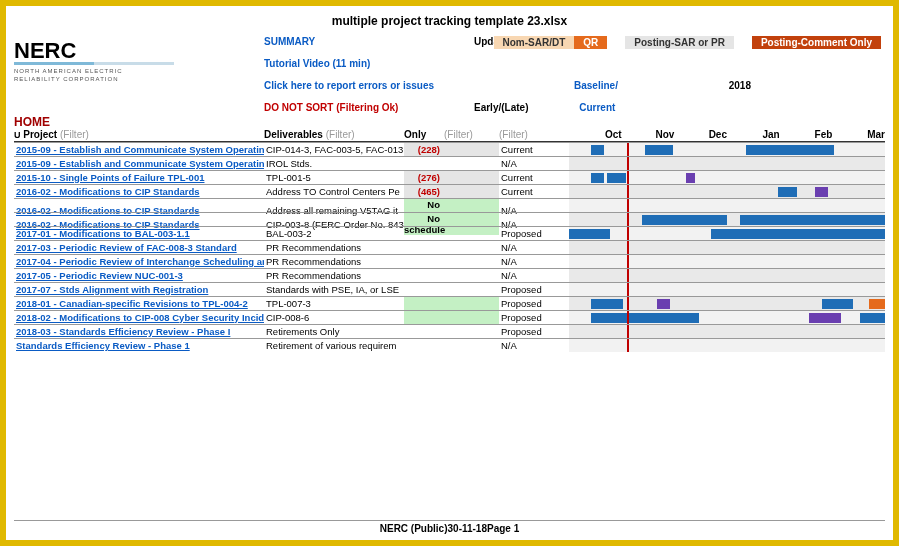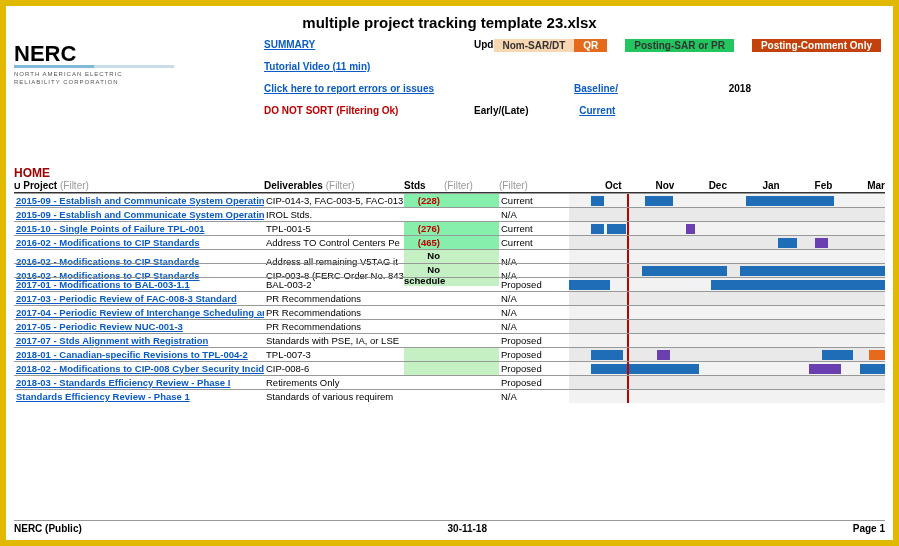--- a/index.html
+++ b/index.html
@@ -1,55 +1,54 @@
 <!DOCTYPE html>
 <html><head>
 <meta charset="utf-8">
 <style>
   * { box-sizing: border-box; margin: 0; padding: 0; }
   html, body { width: 899px; height: 546px; font-family: Arial, Helvetica, sans-serif; }
   body { background: #e0b900; padding: 6px; }
   .sheet { background: #ffffff; width: 100%; height: 100%; padding: 4px 8px 4px 8px; position: relative; }
 
   
-  .doc-title { text-align: center; font-size: 15px; font-weight: bold; padding: 4px 0 8px 0; }
+  .doc-title { text-align: center; font-size: 12px; font-weight: bold; padding: 4px 0 8px 0; }
 
   
   .hdr {
     display: grid;
     grid-template-columns: 250px 210px 1fr;
     grid-template-rows: auto auto auto auto;
     font-size: 10px;
     row-gap: 11px;
   }
   .hdr .logo { grid-column: 1; grid-row: 1 / span 3; padding-top: 2px; }
-  .link { color: #0a5bc4; text-decoration: underline; font-weight: bold; cursor: text; }
+  .link { color: #0a5bc4; font-weight: bold; cursor: text; }
   .bold { font-weight: bold; }
   .red { color: #c00000; }
   .home { color: #a00000; font-weight: bold; font-size: 12px; }
 
   .rightstrip { grid-column: 3; grid-row: 1; position: relative; }
   .rs-row { display: flex; align-items: center; gap: 6px; font-size: 10px; }
   .legend { display: flex; gap: 0; position: absolute; right: 4px; top: 0; }
   .legend span { font-size: 10px; font-weight: bold; padding: 1px 9px; }
   .lg-nomsar { background: #f8d7b2; color: #333; }
   .lg-qr { background: #e56a1c; color: #fff; }
   .lg-gap { width: 4px; }
-  .lg-posting { background: #22c55e; color: #333; text-align: center; }
+  .lg-posting { background: #e5e5e5; color: #333; text-align: center; }
   .lg-comment { background: #c2410c; color: #fff; }
 
   
   .colheads {
     display: grid;
     grid-template-columns: 250px 140px 40px 55px 70px 1fr;
     font-size: 10px;
     font-weight: bold;
     align-items: end;
     padding-top: 2px;
-    margin-top: 48px;
   }
   .colheads .months { display: grid; grid-template-columns: repeat(6, 1fr); font-weight: bold; text-align: right; }
   .filter { color: #999; font-weight: normal; }
 
   
   .rows { border-top: 1px solid #333; margin-top: 1px; }
   .row {
     display: grid;
     grid-template-columns: 250px 140px 40px 55px 70px 1fr;
     font-size: 9.5px;
@@ -59,31 +58,31 @@
     position: relative;
   }
   .row .proj { color: #0a5bc4; text-decoration: underline; font-weight: bold; white-space: nowrap; overflow: hidden; padding-left: 2px; }
   .row .deliv { white-space: nowrap; overflow: hidden; padding-left: 2px; }
   .row .days { text-align: right; padding-right: 4px; font-weight: bold; }
   .row .days.red { color: #c00000; }
   .row .status { padding-left: 2px; }
   .row .gantt { position: relative; height: 100%; background: #f2f2f2; }
   .row:nth-child(even) .gantt { background: #e9e9e9; }
   .row .greencell { background: #c4f0c4; }
-  .row .pinkcell { background: #86efac; }
+  .row .pinkcell { background: #e5e5e5; }
 
   .gantt .bar { position: absolute; top: 2px; height: 10px; background: #1f6db6; }
   .gantt .bar.purple { background: #6a3fb0; }
   .gantt .bar.orange { background: #e56a1c; }
   .gantt .today { position: absolute; top: 0; bottom: 0; width: 2px; background: #c00000; left: 18.5%; }
 
   
   .footer {
     position: absolute; bottom: 6px; left: 8px; right: 8px;
-    display: flex; justify-content: space-between;
+    display: flex; justify-content: center;
     font-size: 10px; font-weight: bold;
     border-top: 1px solid #999; padding-top: 2px;
   }
 
   
   .logo svg { display: block; }
 </style>
 </head>
 <body>
 
@@ -146,21 +145,21 @@
       <span class="home">HOME</span><br>
       <span style="font-size:9px">U</span>
       <span class="bold">Project</span>
       <span class="filter">(Filter)</span>
     </div>
     <div>
       <span class="bold">Deliverables</span>
       <span class="filter">(Filter)</span>
     </div>
     <div>
-      <span class="bold">Stds</span>
+      <span class="bold">Only</span>
     </div>
     <div><span class="filter">(Filter)</span></div>
     <div><span class="filter">(Filter)</span></div>
     <div class="months">
       <span>Oct</span>
       <span>Nov</span>
       <span>Dec</span>
       <span>Jan</span>
       <span>Feb</span>
       <span>Mar</span>
@@ -336,21 +335,21 @@
         <div class="deliv">Retirements Only</div>
         <div class="days"></div>
         <div></div>
         <div class="status">Proposed</div>
         <div class="gantt">
           <div class="today"></div>
         </div>
       </div>
       <div class="row">
         <a class="proj">Standards Efficiency Review - Phase 1</a>
-        <div class="deliv">Standards of various requirem</div>
+        <div class="deliv">Retirement of various requirem</div>
         <div class="days"></div>
         <div></div>
         <div class="status">N/A</div>
         <div class="gantt">
           <div class="today"></div>
         </div>
       </div>
     </div>
 
   <div class="footer">

